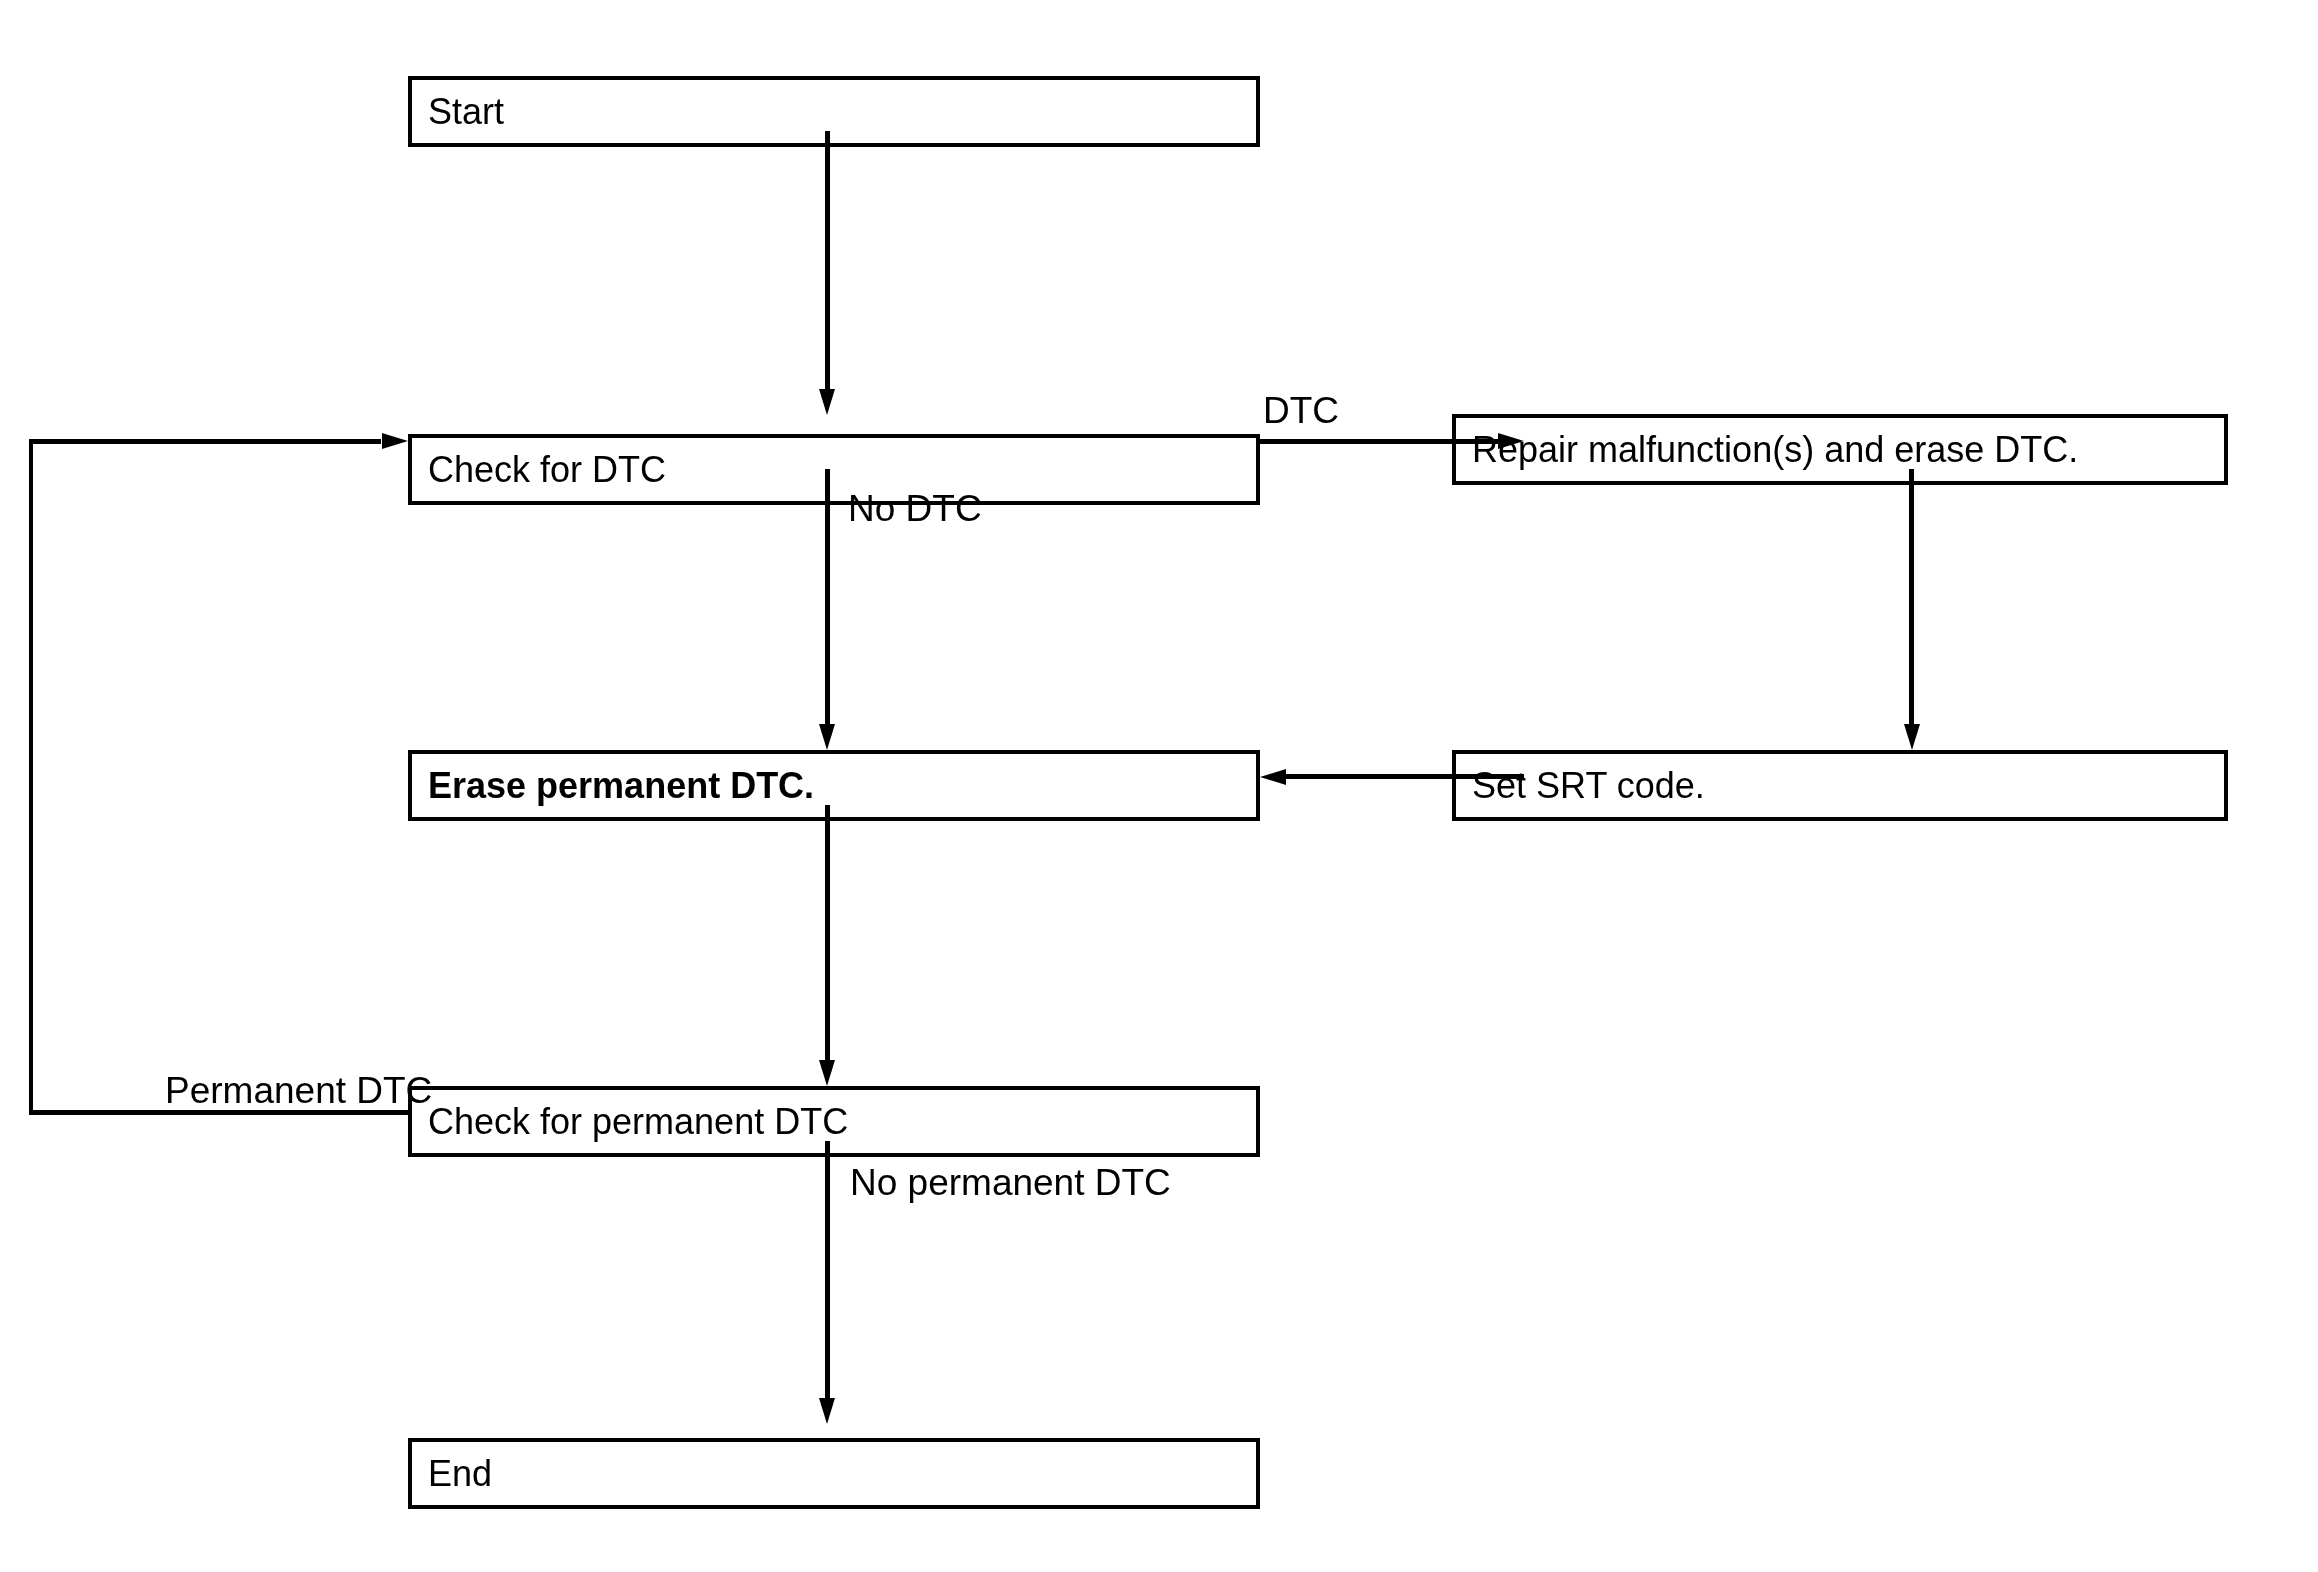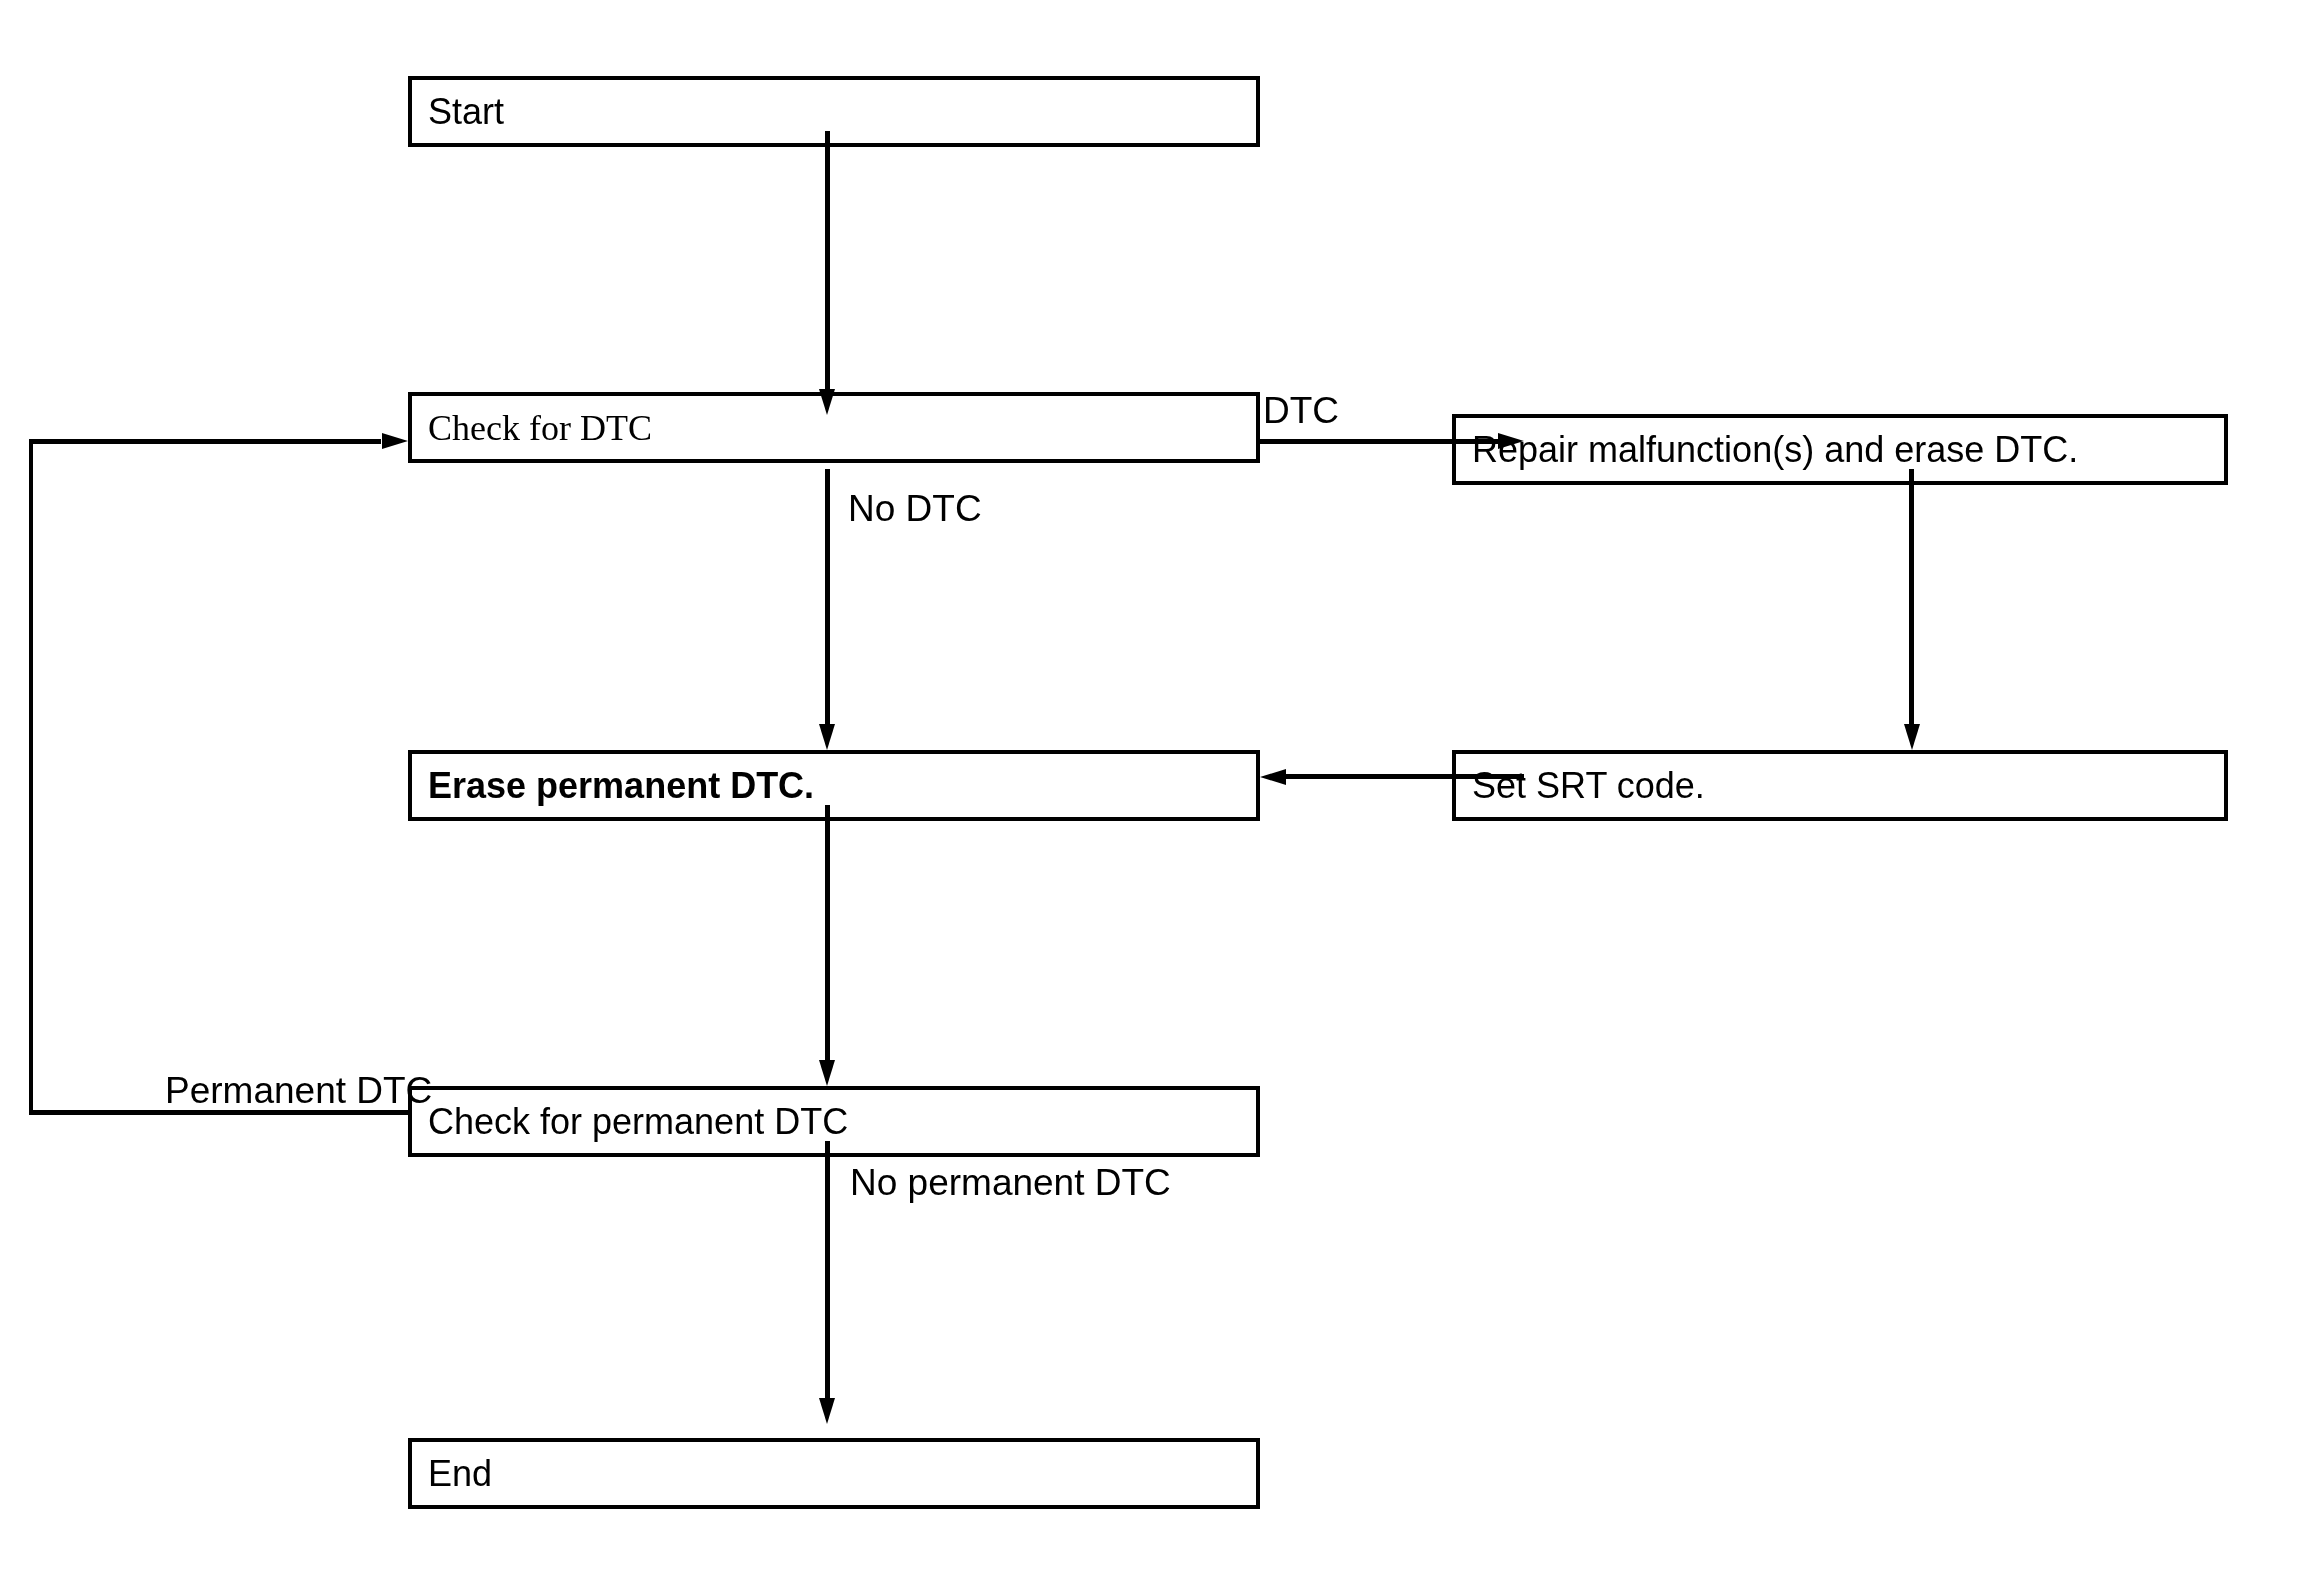--- a/index.html
+++ b/index.html
@@ -26,21 +26,21 @@
     padding-left: 16px;
     font-size: 36px;
     line-height: 1;
     white-space: nowrap;
     height: 71px;
   }
   .node.col-left  { left: 408px;  width: 852px; }
   .node.col-right { left: 1452px; width: 776px; }
 
   #node-start      { top: 76px; }
-  #node-check-dtc  { top: 392px; font-family: Liberation Serif, serif; }
+  #node-check-dtc  { top: 434px; }
   #node-repair     { top: 414px; }
   #node-erase      { top: 750px; font-weight: bold; }
   #node-srt        { top: 750px; }
   #node-check-perm { top: 1086px; }
   #node-end        { top: 1424px; margin-top: 14px; }
 
   .vline { position: absolute; width: 4.6px;  background: var(--line-color, #000000); }
   .hline { position: absolute; height: 4.6px; background: var(--line-color, #000000); }
 
   .arrow-down {

